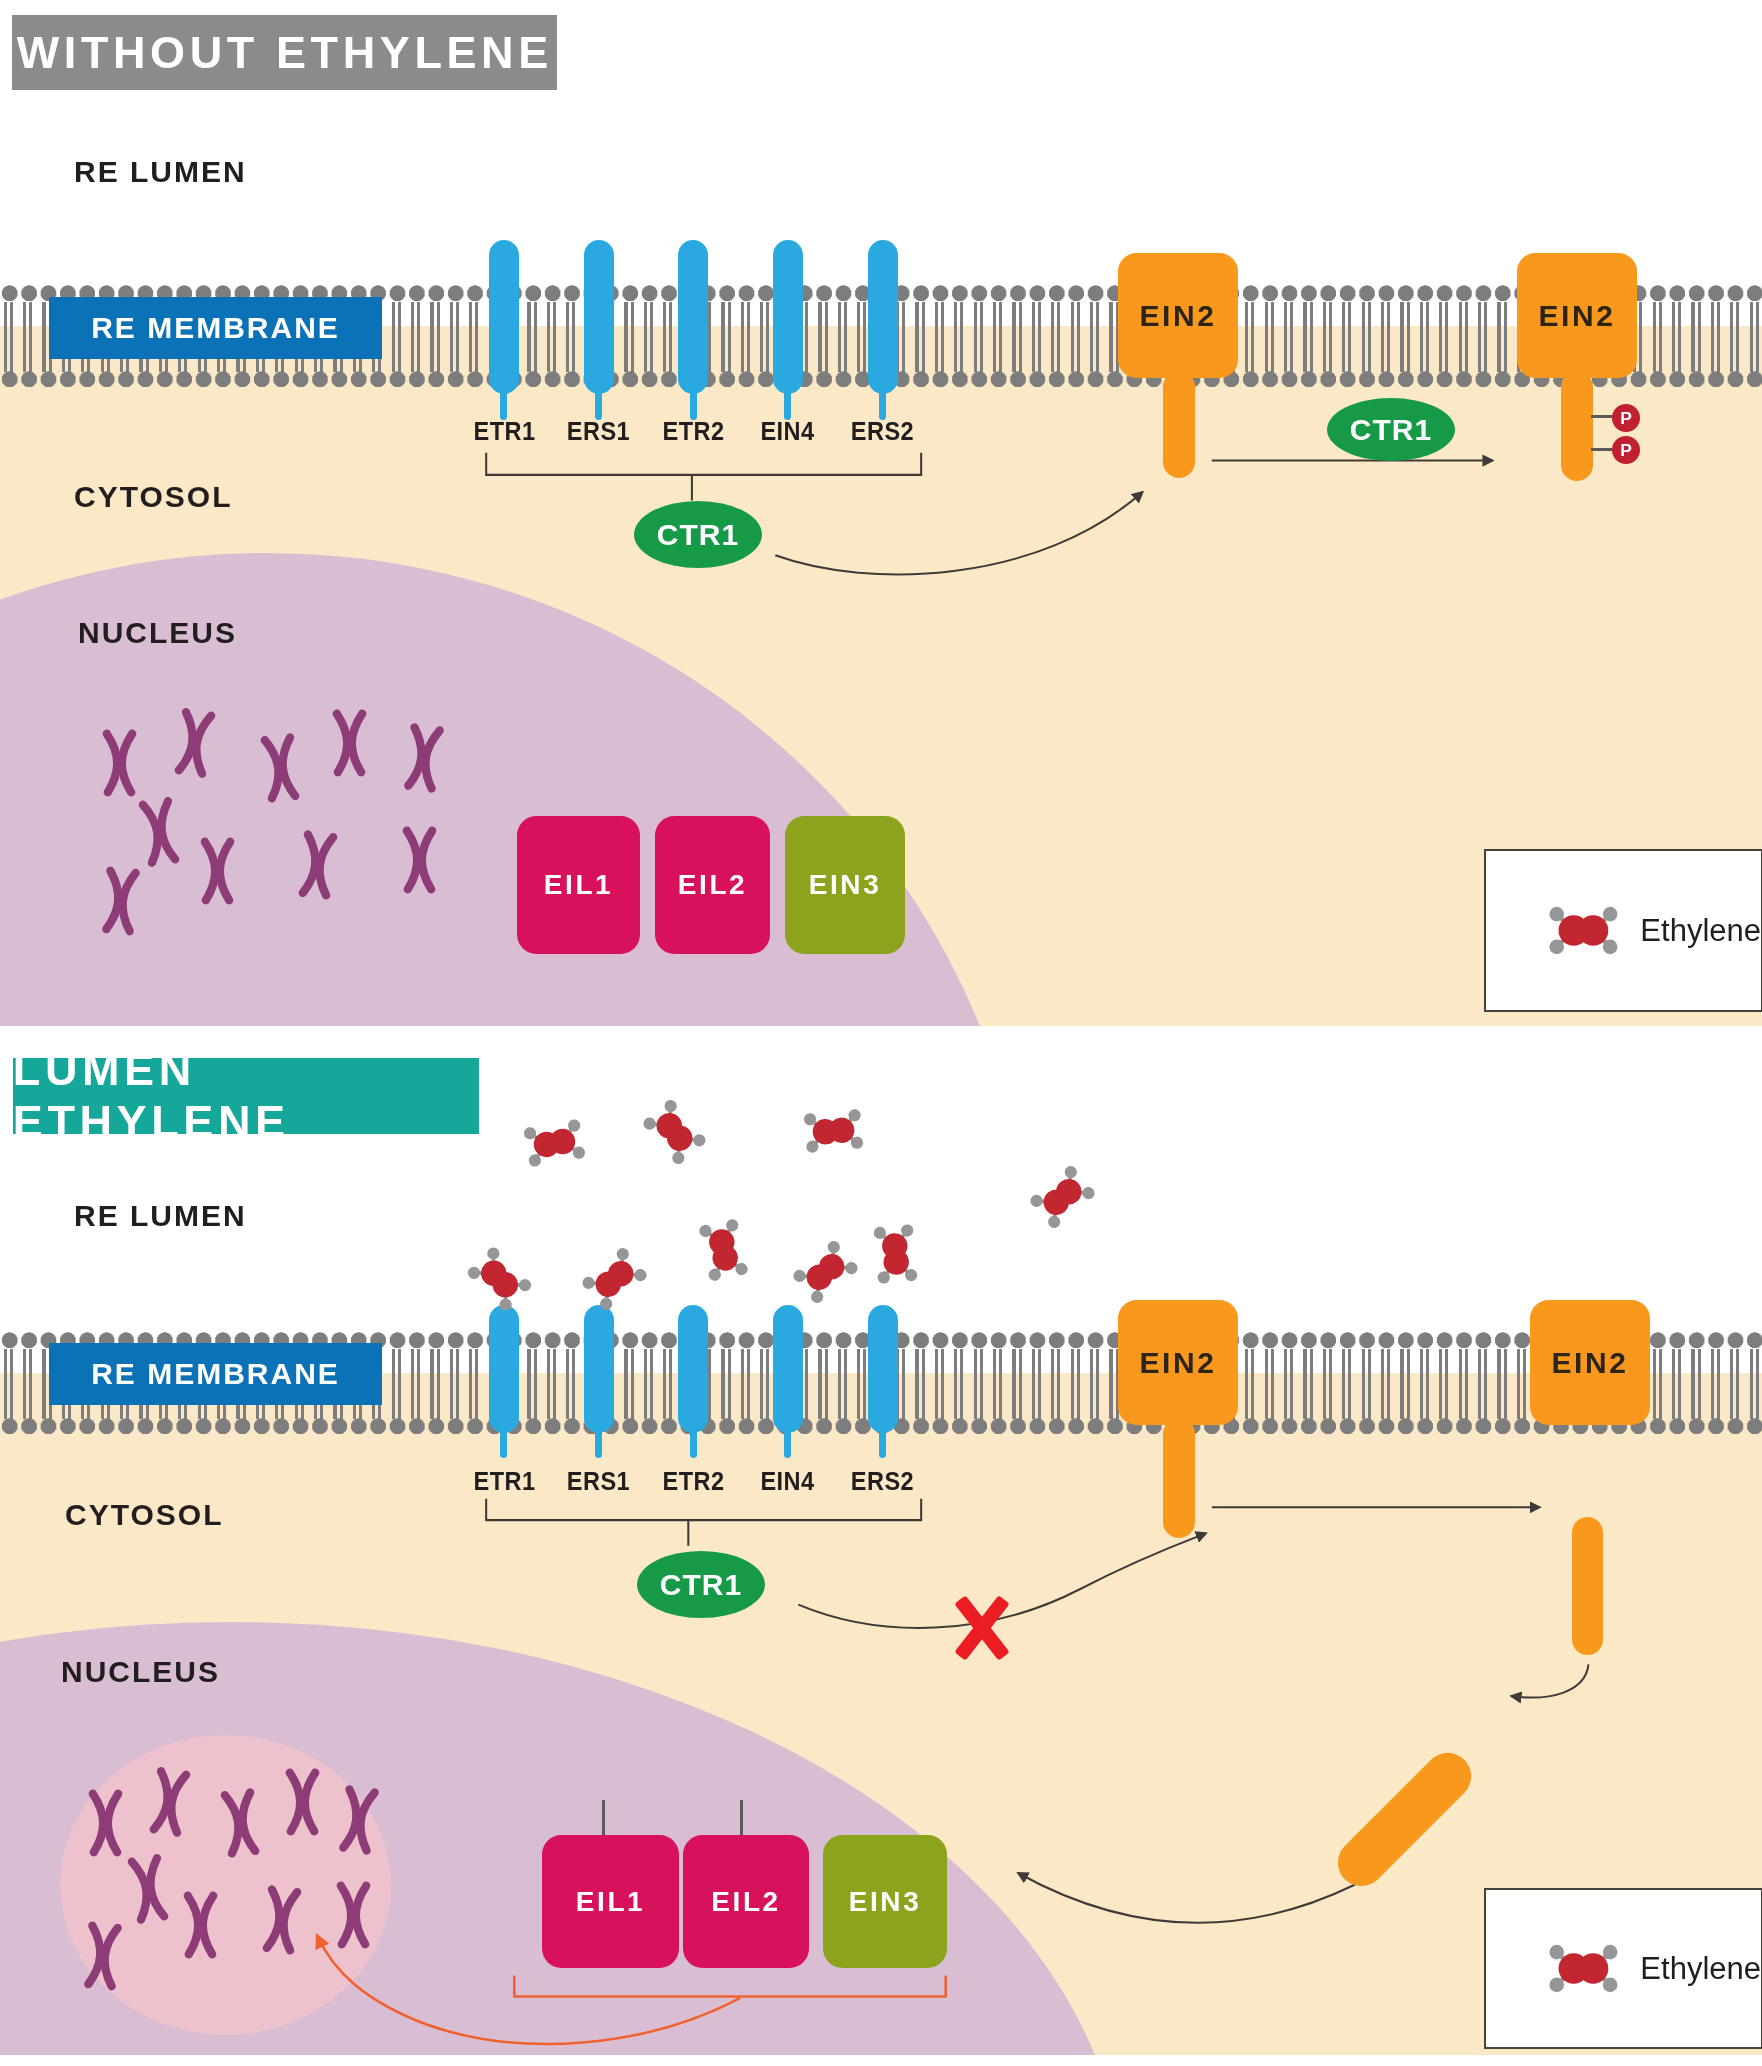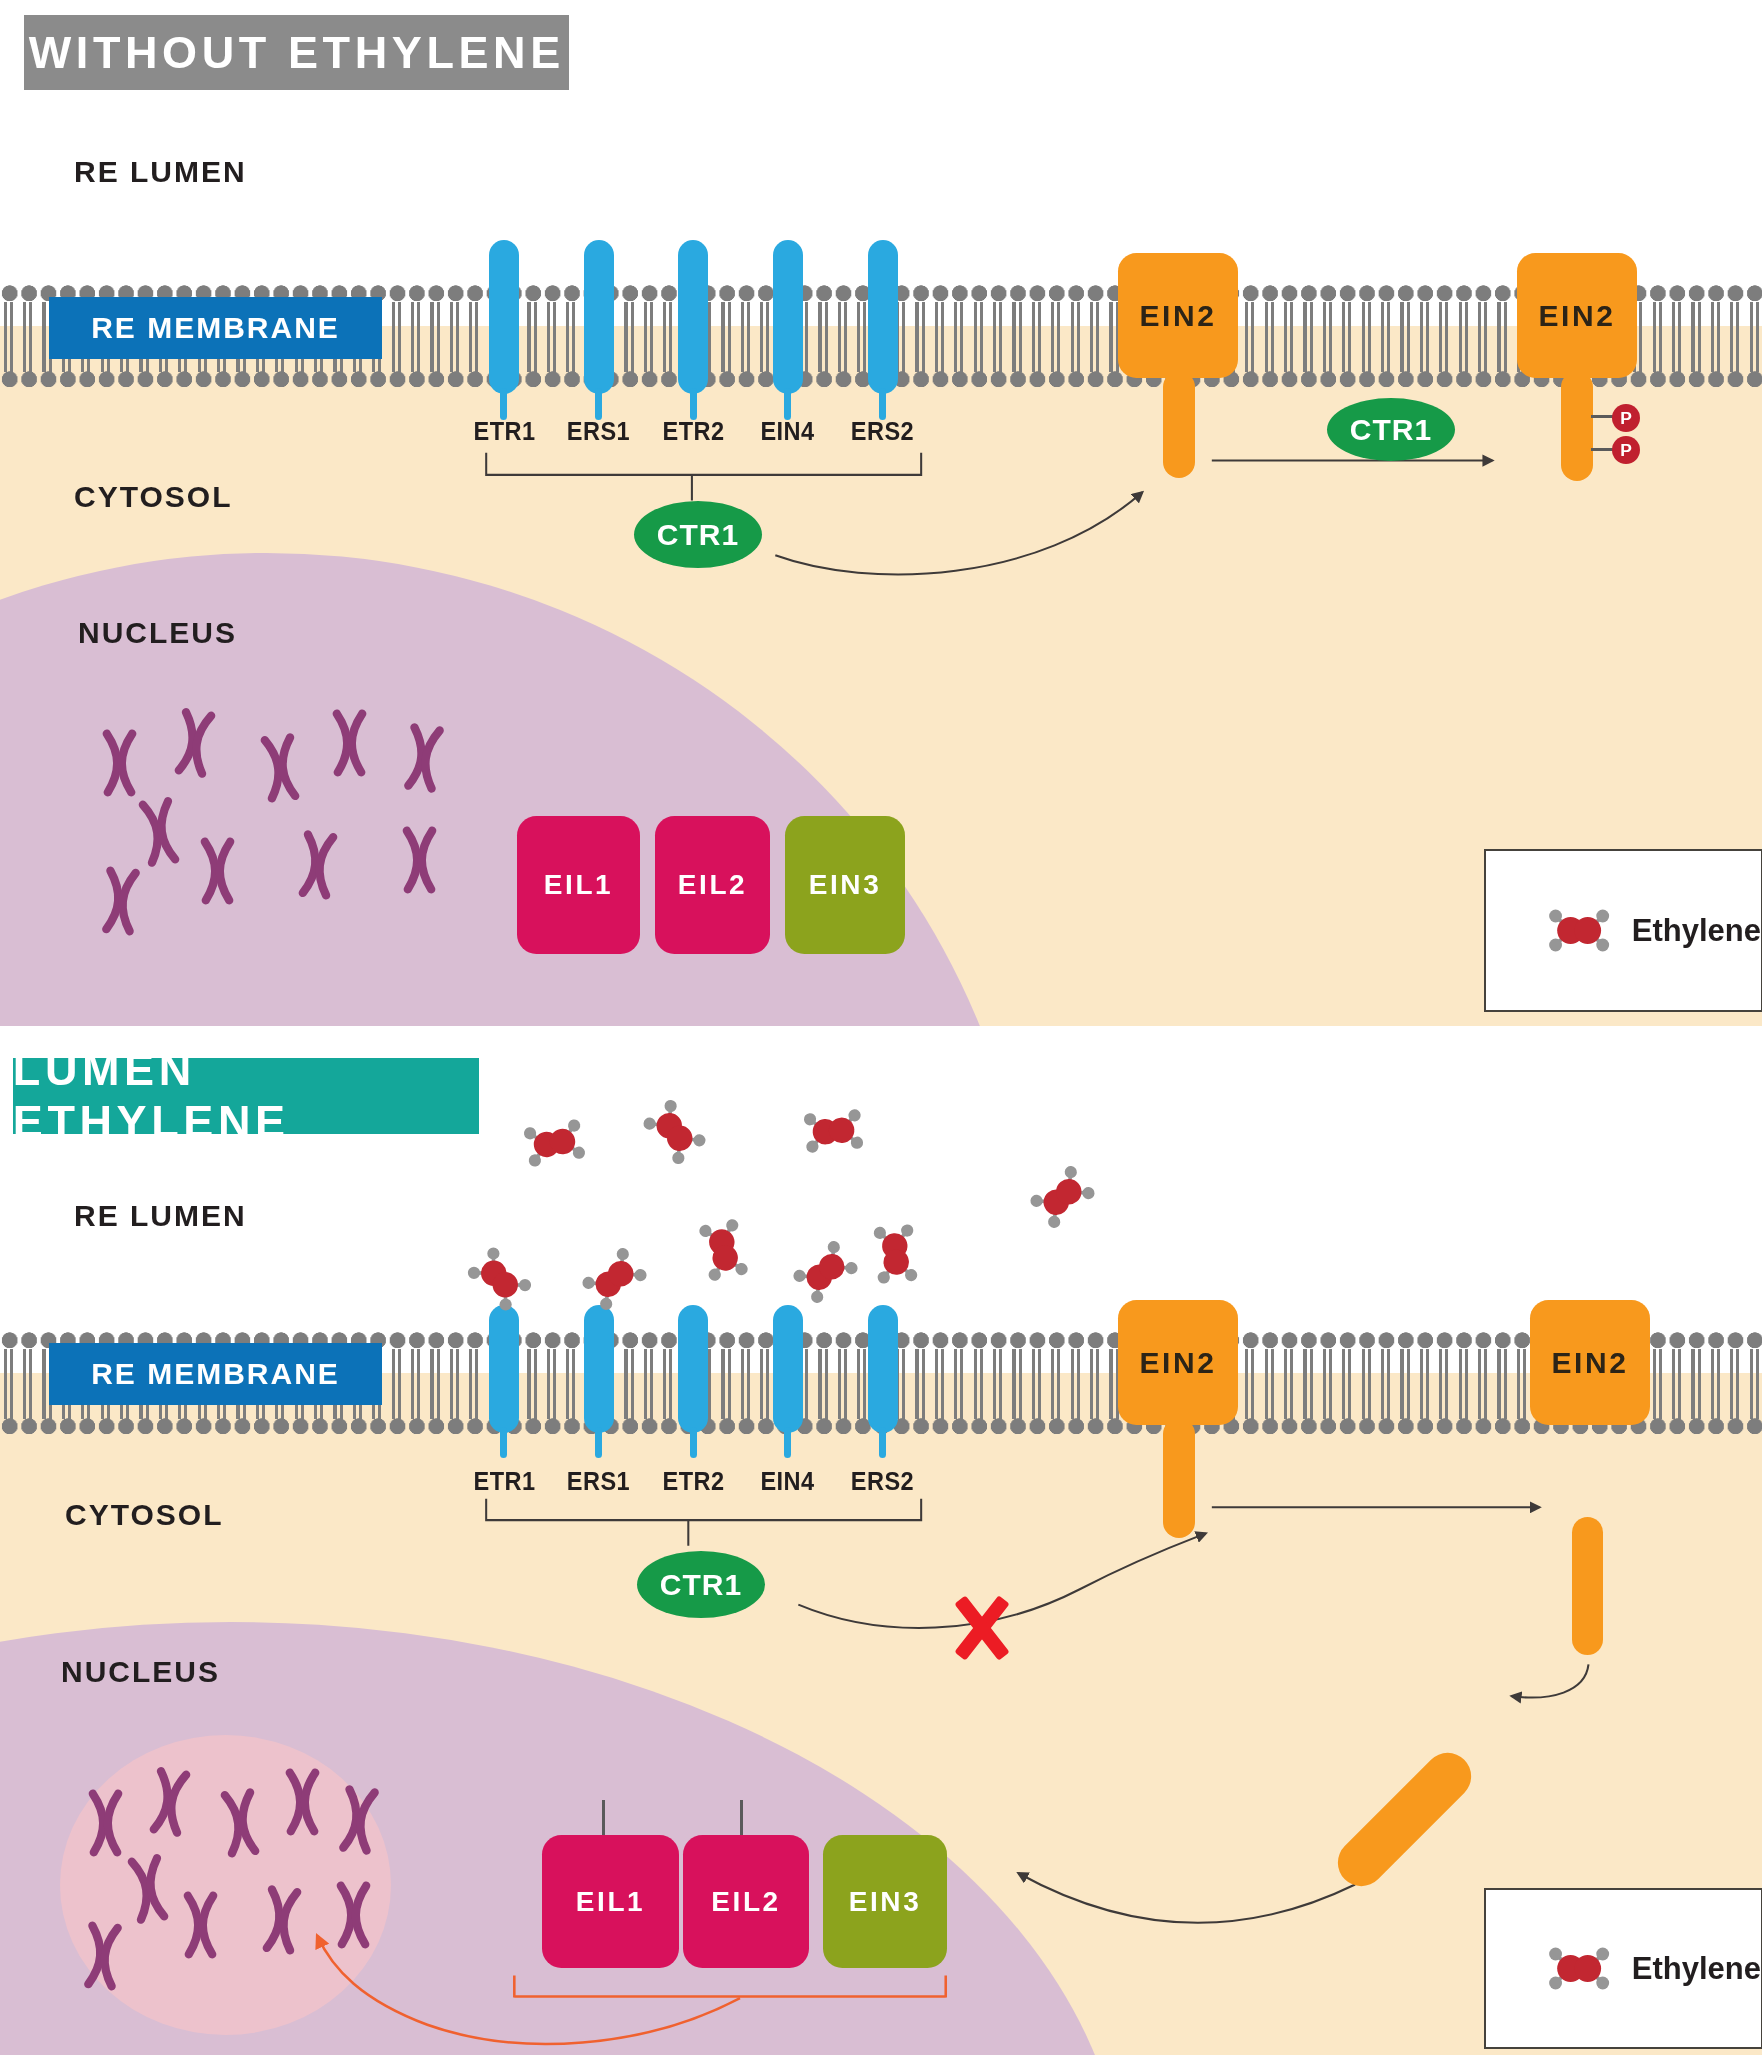--- a/index.html
+++ b/index.html
@@ -15,21 +15,21 @@
   
   .membrane{position:absolute;left:0;width:1763px;height:115px;
             background:linear-gradient(to bottom,#ffffff 0 41%,#FBE8C7 41% 100%);}
   .mem-heads{position:absolute;left:0;width:100%;height:29px;
      background-image:radial-gradient(circle at 9.7px 14.3px,#7D7D7D 7.7px,rgba(0,0,0,0) 8.2px);
      background-size:19.4px 29px;background-repeat:repeat-x;}
   .mem-tails{position:absolute;left:0;width:100%;top:22.5px;height:70px;
      background-image:repeating-linear-gradient(90deg,rgba(0,0,0,0) 0 3.6px,#7D7D7D 3.6px 6.7px,rgba(0,0,0,0) 6.7px 9.7px,#7D7D7D 9.7px 12.8px,rgba(0,0,0,0) 12.8px 19.4px);}
   .header-box{display:flex;align-items:center;justify-content:center;color:#fff;
      font-size:45px;font-weight:600;letter-spacing:4.6px;}
-  .hdr-gray{background:#8B8B8B;margin-left:12px;}
+  .hdr-gray{background:#8B8B8B;}
   .hdr-teal{background:#14A79A;}
   .region-label{font-size:30px;font-weight:700;letter-spacing:2px;color:#221E1F;white-space:nowrap;}
   .rem-box{background:#0C72B8;color:#fff;display:flex;align-items:center;justify-content:center;
      font-size:30px;font-weight:700;letter-spacing:2px;}
   .receptor{background:#2AA9E0;border-radius:15px;width:30px;}
   .rtip{background:#2AA9E0;border-radius:3.6px;width:7.2px;}
   .rlabel{width:87px;text-align:center;font-size:25.6px;font-weight:700;letter-spacing:0.5px;transform:scaleX(.92);}
   .ein2-head{background:#F8991D;border-radius:18.4px;width:120px;height:125px;
      display:flex;align-items:center;justify-content:center;font-size:30px;font-weight:700;
      letter-spacing:2.6px;color:#2C2417;}
@@ -40,21 +40,21 @@
      justify-content:center;color:#fff;font-weight:800;font-size:17.4px;}
   .pline{background:#5A5A5A;height:3.1px;}
   .tfbox{border-radius:19.4px;display:flex;align-items:center;justify-content:center;color:#fff;
      font-size:28px;font-weight:600;letter-spacing:2.6px;}
   .magenta{background:#D8115C;}
   .olive{background:#8CA31D;}
   .ein2c-bar{background:#F8A028;border-radius:19px;display:flex;align-items:center;justify-content:center;
      color:#fff;font-size:25.6px;font-weight:700;letter-spacing:2px;}
   .legend{background:#fff;border:2px solid #45423C;display:flex;align-items:center;gap:20.5px;
      padding-left:61px;box-sizing:border-box;}
-  .legend-label{font-size:31px;font-weight:700;color:#221E1F;}
+  .legend-label{font-size:31px;font-weight:400;color:#221E1F;}
   .chrom{position:absolute;width:49px;height:72px;color:#8E3C77;}
   .chrom svg{width:100%;height:100%;}
   .mol{position:absolute;width:61px;height:46px;}
   .mol svg{width:100%;height:100%;overflow:visible;}
   .redx{position:absolute;width:67px;height:72px;}
   .redx i{position:absolute;left:25.6px;top:0;width:14.3px;height:72px;background:#EC1C24;border-radius:3.1px;}
   .redx i.a{transform:rotate(38deg);}
   .redx i.b{transform:rotate(-38deg);}
   svg.overlay{position:absolute;left:0;top:0;pointer-events:none;}
 </style>

